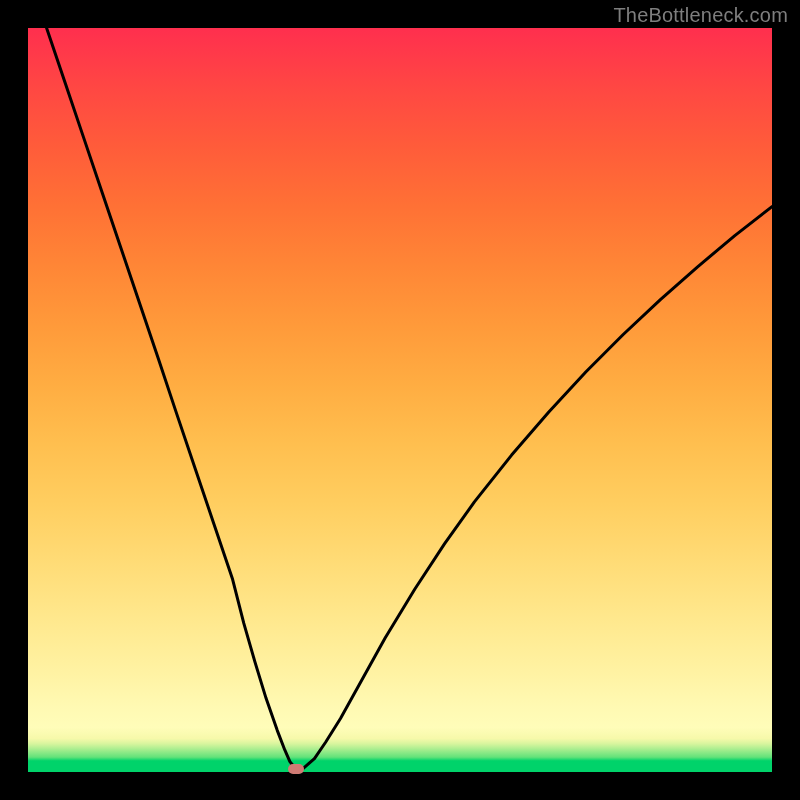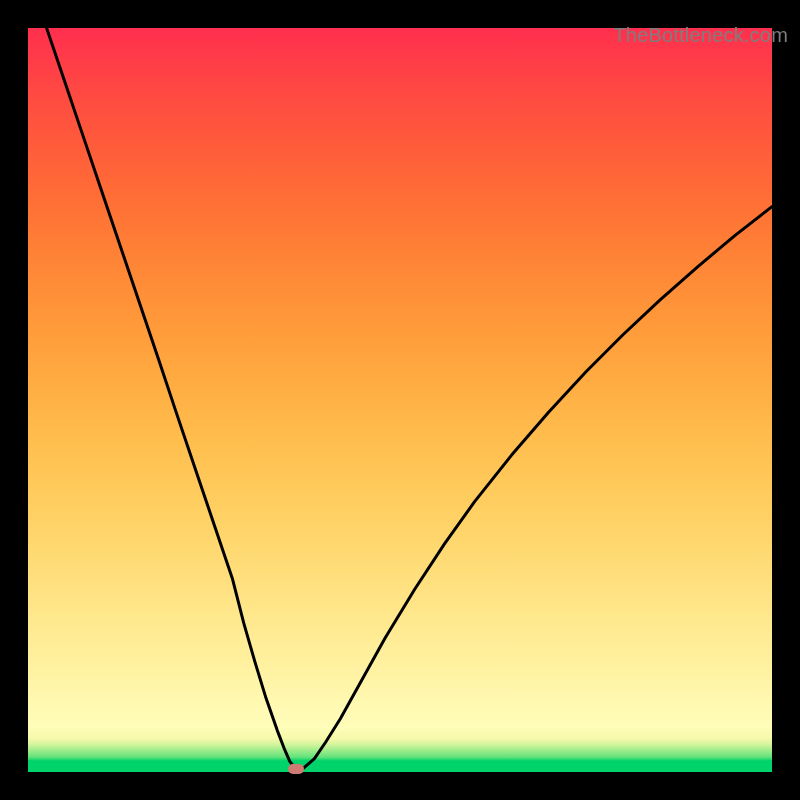--- a/index.html
+++ b/index.html
@@ -51,21 +51,20 @@
   }
   .watermark {
     position: absolute;
     top: 4px;
     right: 12px;
     color: #7e7e7e;
     font-size: 20px;
     letter-spacing: 0.2px;
     font-weight: 500;
     z-index: 20;
-    margin-top: 20px;
   }
   svg.curve {
     position: absolute;
     left: 0;
     top: 0;
     width: 744px;
     height: 744px;
     z-index: 10;
   }
   .dot {

